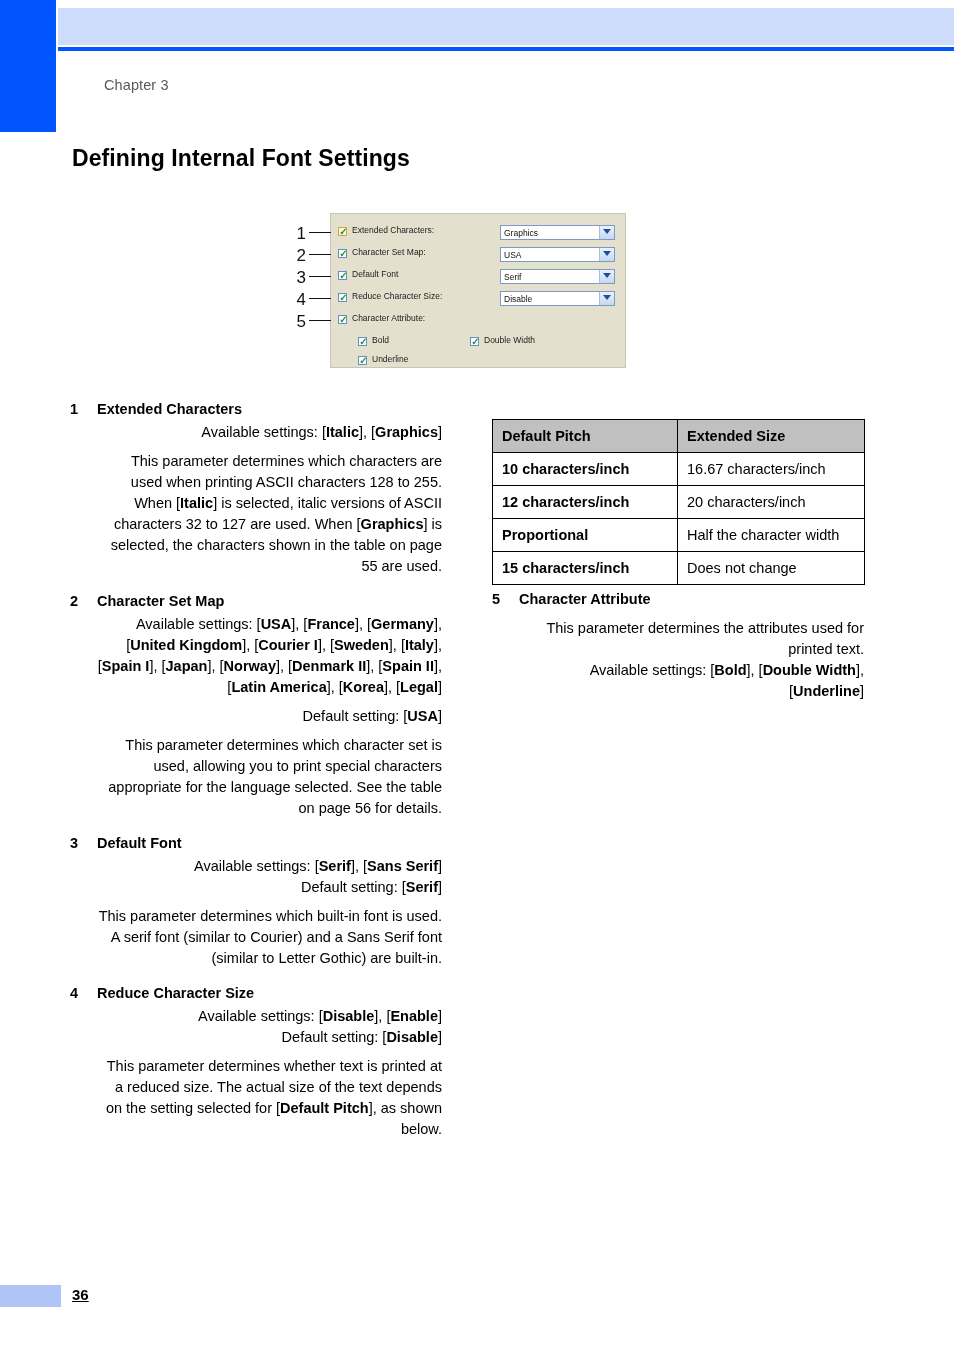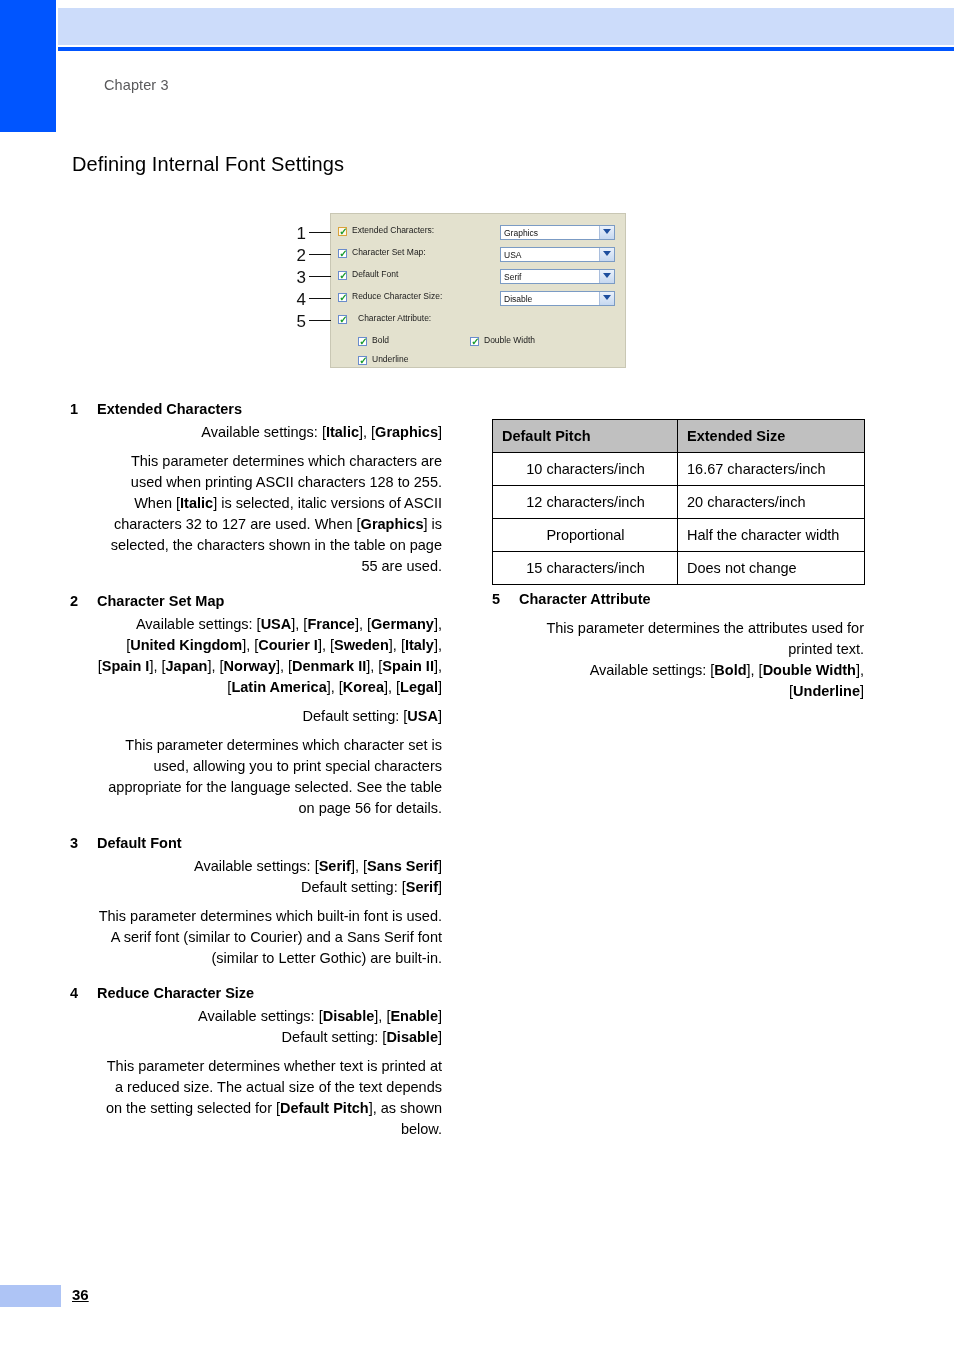--- a/index.html
+++ b/index.html
@@ -47,25 +47,24 @@
     left: 104px; top: 77px;
     font-size: 14.5px;
     color: #59595b;
     letter-spacing: 0.1px;
     text-align: center;
   }
 
   .page-title {
     position: absolute;
     left: 72px; top: 145px;
-    font-size: 20px;
-    font-weight: normal;
+    font-size: 23px;
+    font-weight: bold;
     color: #000000;
     letter-spacing: 0.1px;
-    margin-top: 8px;
   }
 
   
   .footer-block {
     position: absolute;
     left: 0; top: 1285px;
     width: 61px; height: 22px;
     background: #aec4f5;
   }
   .page-number {
@@ -214,22 +213,21 @@
     font-size: 14.5px;
     line-height: 20px;
     vertical-align: top;
     text-align: left;
   }
   .pitch-table th {
     background: #c0c0c0;
     font-weight: bold;
   }
   .pitch-table td.pitch {
-    font-weight: normal;
-    text-align: center;
+    font-weight: bold;
   }
   .pitch-table col.c1 { width: 185px; }
   .pitch-table col.c2 { width: 187px; }
 
   .section5 {
     position: absolute;
     left: 492px; top: 588px;
     width: 372px;
   }
 </style>
@@ -307,21 +305,21 @@
     <span class="val">Disable</span>
     <span class="btn">
         <span class="chev"></span>
       </span>
   </div>
 
   <div class="dlg-row" style="top:104px">
     <span class="cb">
         <span class="tick">✓</span>
       </span>
-    <span class="dlg-label" style="left:20px; top:-2px">Character Attribute:</span>
+    <span class="dlg-label" style="left:14px; top:-2px">Character Attribute:</span>
   </div>
 
   <div class="dlg-row" style="left:68px; top:126px">
     <span class="cb">
         <span class="tick">✓</span>
       </span>
     <span class="dlg-label" style="left:14px; top:-2px">Bold</span>
   </div>
   <div class="dlg-row" style="left:180px; top:126px">
     <span class="cb">

